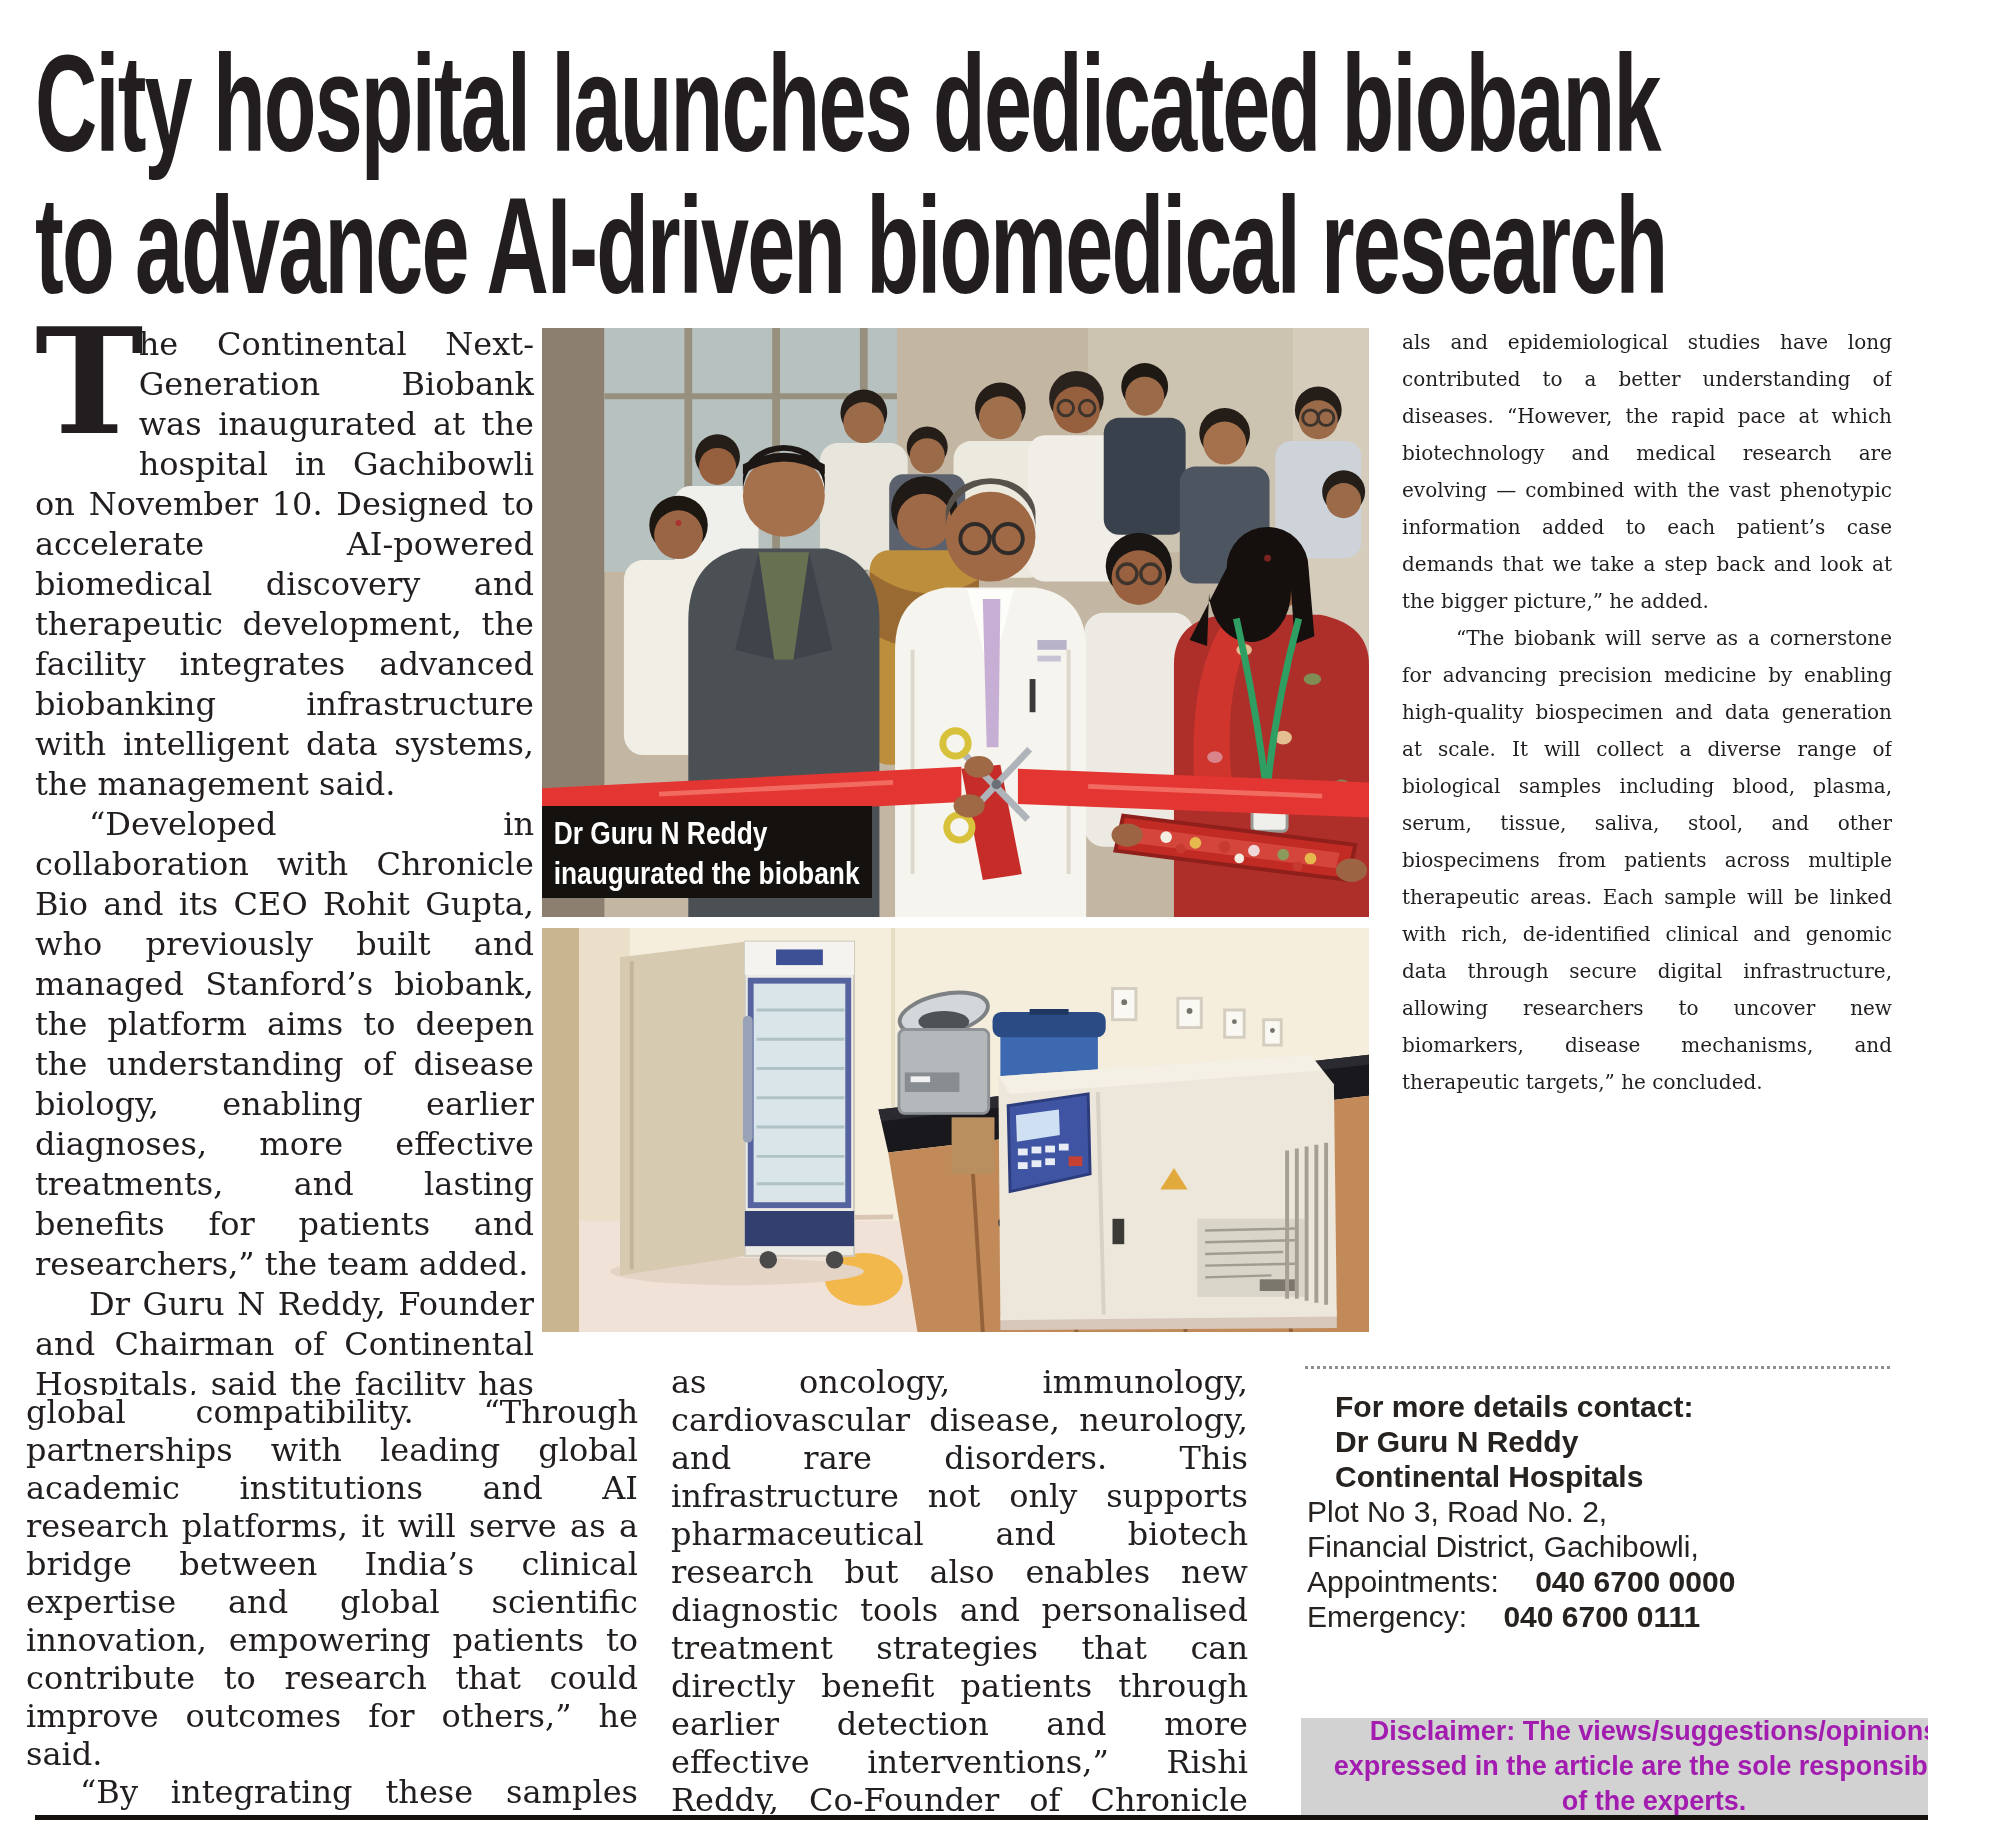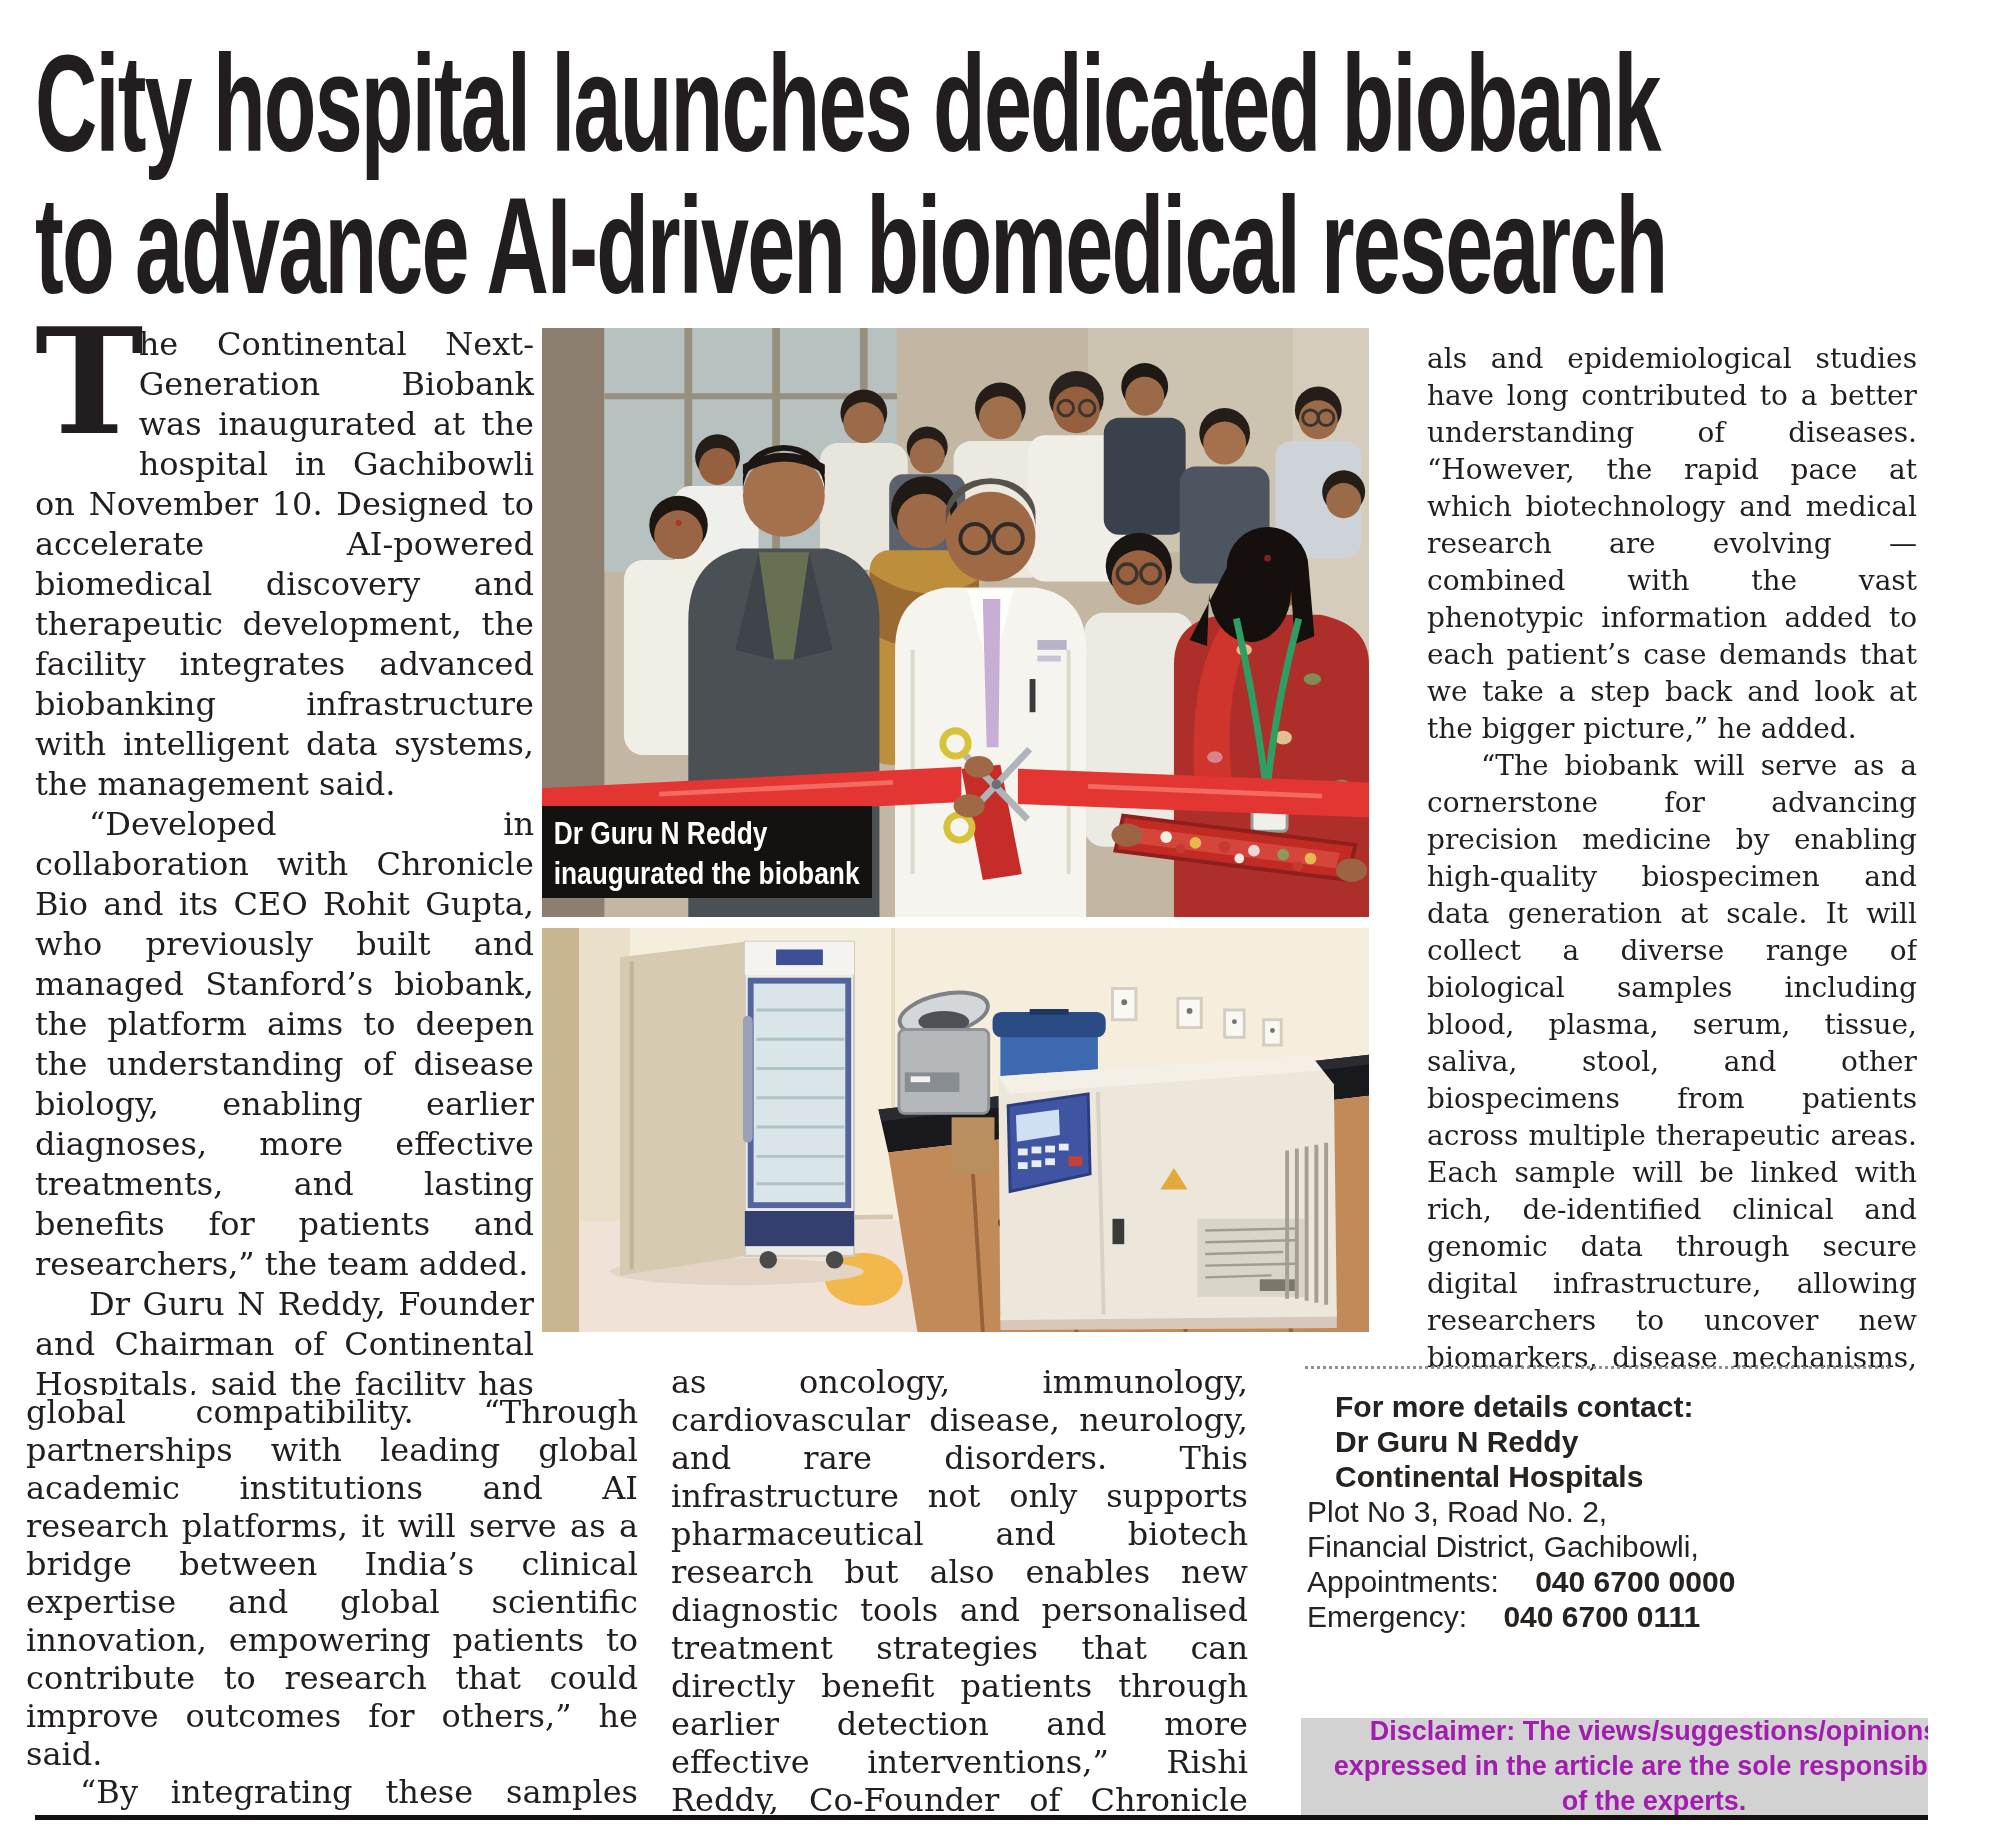--- a/index.html
+++ b/index.html
@@ -11,21 +11,21 @@
             font-family:"Liberation Sans",sans-serif;font-weight:700;font-size:137px;
             line-height:142px;letter-spacing:-2.9px;color:#221e1f;white-space:nowrap;}
 
   
   .serifcol{position:absolute;text-align:justify;color:#221e1f;overflow:hidden;}
   .serifcol p{margin:0;}
   .serifcol p.indent{text-indent:54px;}
   .col1a{left:35px;top:324px;width:499px;height:1071px;font-size:32px;line-height:40px;}
   .col1b{left:26px;top:1393px;width:612px;height:425px;font-size:32px;line-height:38px;}
   .col2 {left:671px;top:1363px;width:577px;height:451px;font-size:32px;line-height:38px;}
-  .col3 {left:1402px;top:340px;width:490px;height:1042px;font-size:28px;line-height:37px;margin-left:25px;}
+  .col3 {left:1402px;top:324px;width:490px;height:1042px;font-size:20px;line-height:37px;}
   .dropcap{float:left;width:90px;height:115px;margin:5.9px 13.7px 0 0;
            font-family:"DejaVu Serif",serif;font-weight:700;font-size:146px;line-height:103px;}
 
   
   .photo1{position:absolute;left:542px;top:328px;width:827px;height:589px;}
   .photo2{position:absolute;left:542px;top:928px;width:827px;height:404px;}
   .photo1 svg,.photo2 svg{display:block;width:100%;height:100%;}
   .caption{position:absolute;left:542px;top:806px;width:330px;height:92px;background:#15110e;}
   .caption-inner{transform:scaleX(0.85);transform-origin:0 0;padding:7.8px 0 0 13.7px;color:#ffffff;
                  font-family:"Liberation Sans",sans-serif;font-weight:700;font-size:31px;

